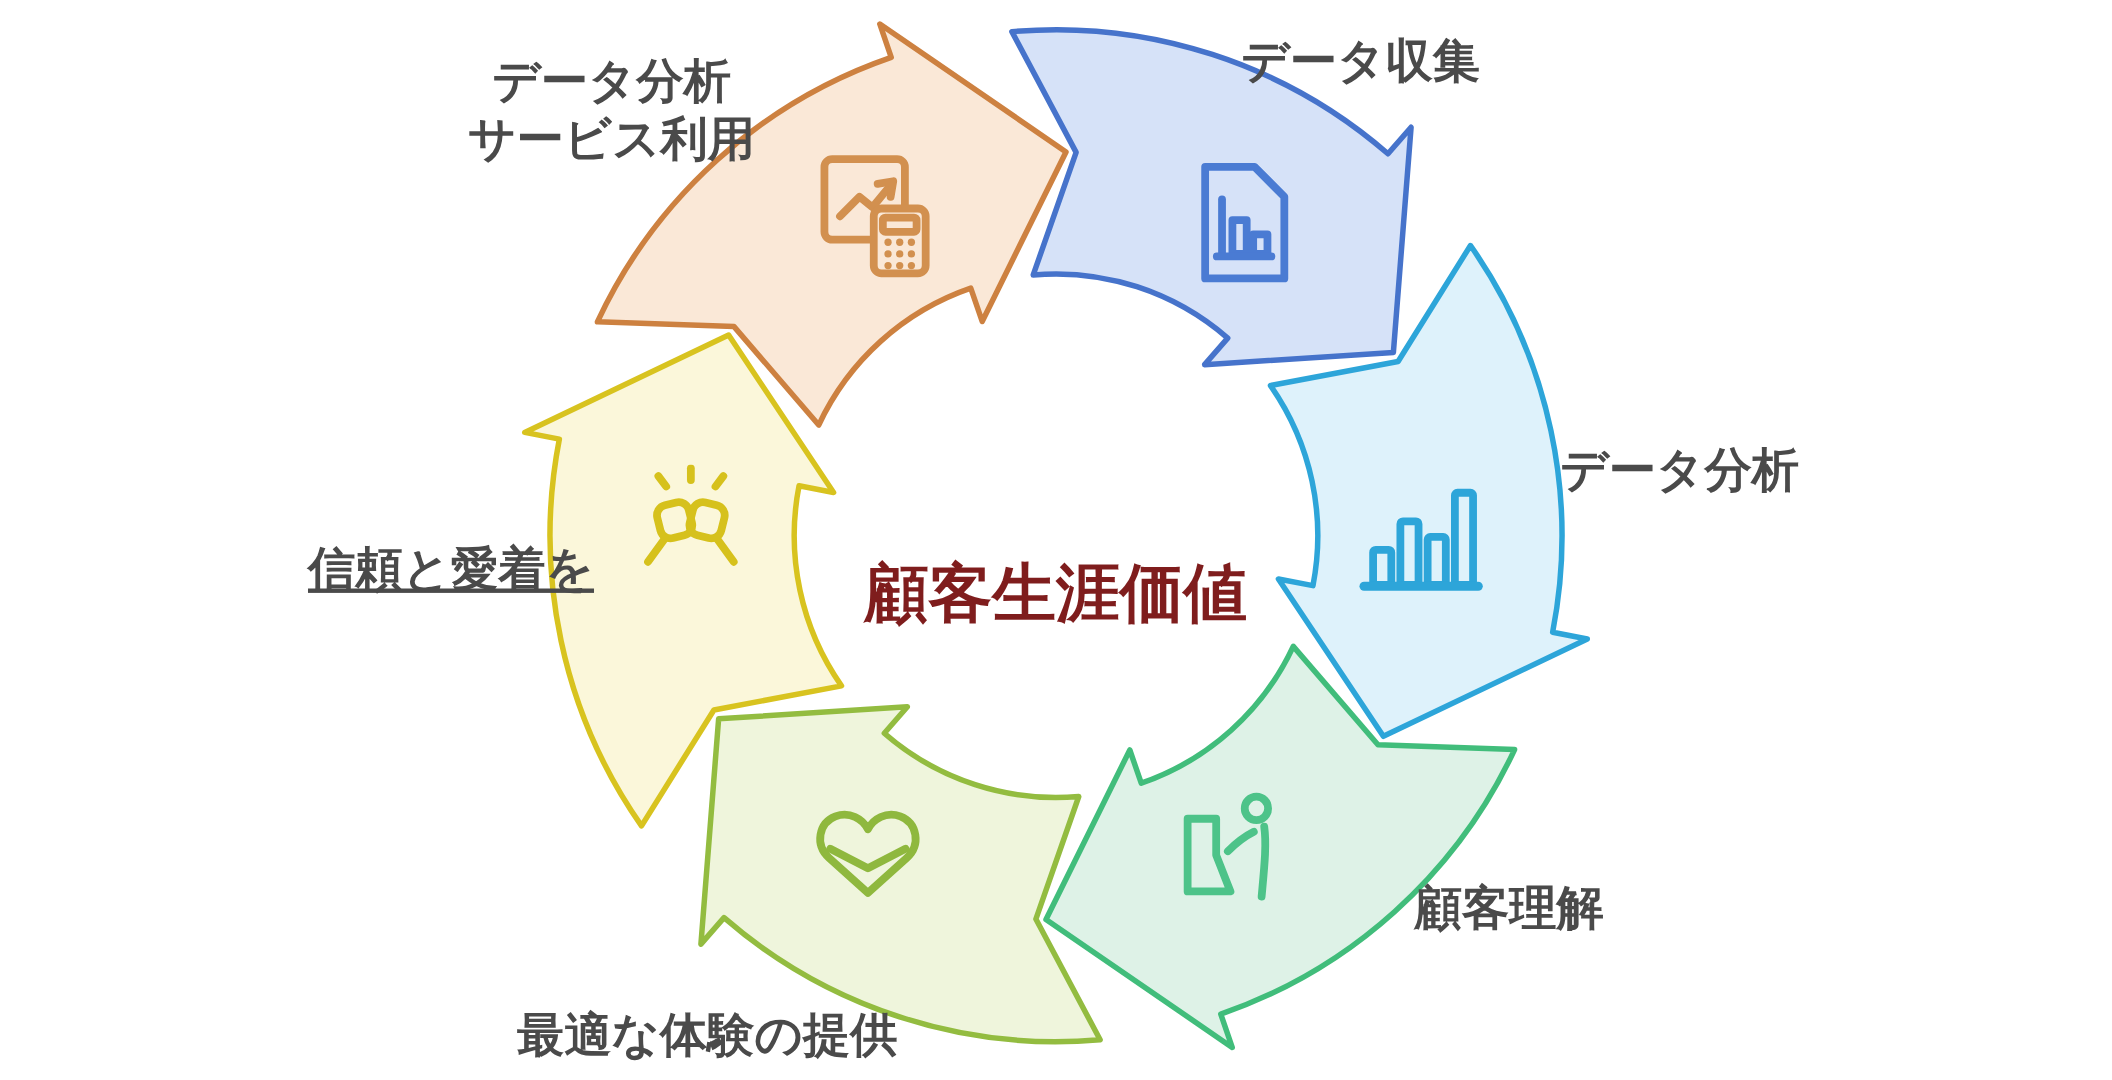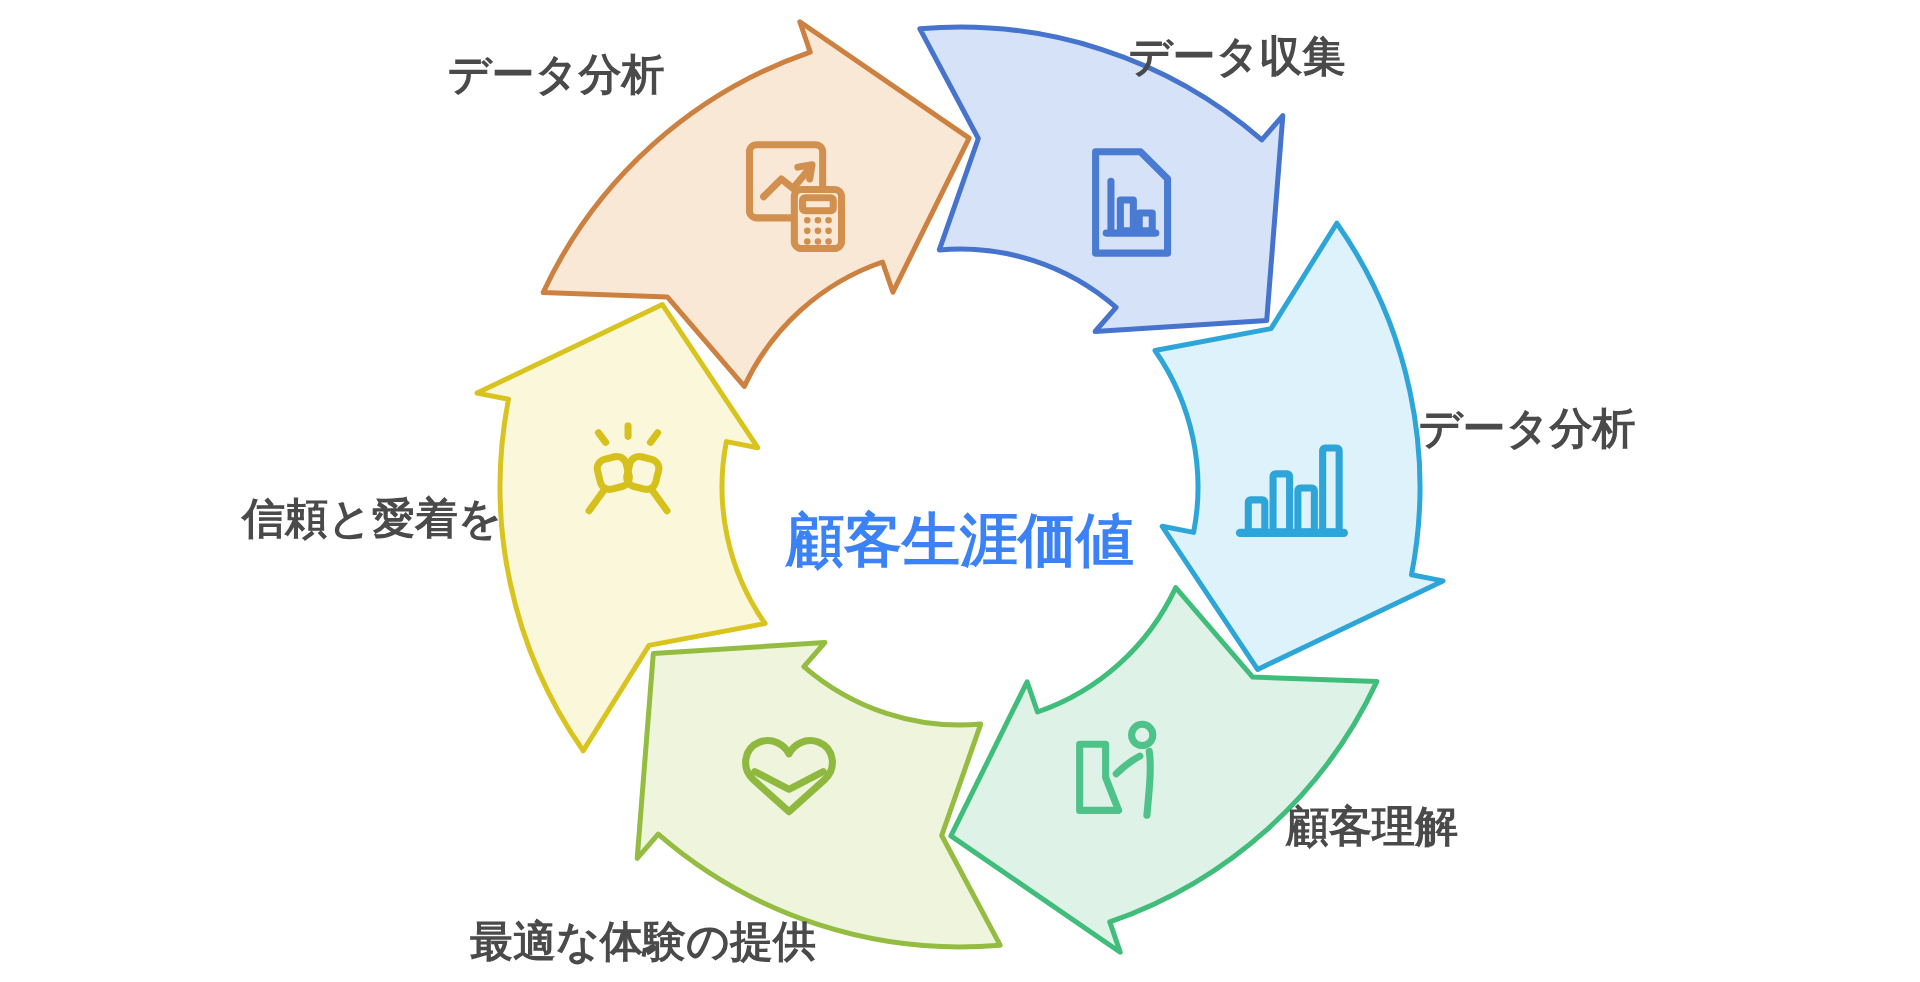--- a/index.html
+++ b/index.html
@@ -3,21 +3,21 @@
 <meta charset="utf-8">
 <style>
   html,body{margin:0;padding:0;background:#ffffff;}
   body{width:1920px;height:982px;position:relative;overflow:hidden;
        font-family:"Liberation Sans","DejaVu Sans",sans-serif;}
   .stage{position:absolute;inset:0;}
   svg.ring{position:absolute;left:0;top:0;}
   .outer-label{position:absolute;transform:translateX(-50%);text-align:center;
        font-weight:bold;font-size:43px;line-height:53px;color:#4a4a4a;white-space:nowrap;}
   .center-title{position:absolute;transform:translate(-50%,-50%);text-align:center;
-       font-weight:bold;font-size:58px;line-height:80px;color:#3b82f6;white-space:nowrap;}
+       font-weight:bold;font-size:58px;line-height:80px;color:#7f1d1d;white-space:nowrap;}
   .seg-path{stroke-linejoin:round;}
 </style>
 </head>
 <body>
 
 <div class="stage">
 
   <svg class="ring" width="1920" height="982" viewBox="0 0 1920 982">
     <defs>
       <symbol id="chart-calculator-icon" viewBox="0 0 100 100">
@@ -101,35 +101,36 @@
         <use href="#chart-calculator-icon" xlink:href="#chart-calculator-icon" x="740.0432060782161" y="137.62625722972058" width="118" height="118" color="#d2904f" style="--bg:#fae8d7"></use>
       </g>
   </svg>
 
   <div class="center-title" style="left:960px;top:540px;">
     <div>顧客生涯価値</div>
   </div>
 
   <div class="outer-label" style="left:556px;top:48px;">
     <div>データ分析</div>
+    <div>サービス利用</div>
   </div>
 
   <div class="outer-label" style="left:1237px;top:30px;">
     <div>データ収集</div>
   </div>
 
   <div class="outer-label" style="left:1372px;top:800px;">
     <div>顧客理解</div>
   </div>
 
   <div class="outer-label" style="left:1527px;top:402px;">
     <div>データ分析</div>
   </div>
 
   <div class="outer-label" style="left:643px;top:915px;">
     <div>最適な体験の提供</div>
   </div>
 
-  <div class="outer-label" style="left:372px;top:492px;">
+  <div class="outer-label" style="left:410px;top:492px;text-decoration:underline;">
     <div>信頼と愛着を</div>
   </div>
 
 </div>
 
 </body></html>

